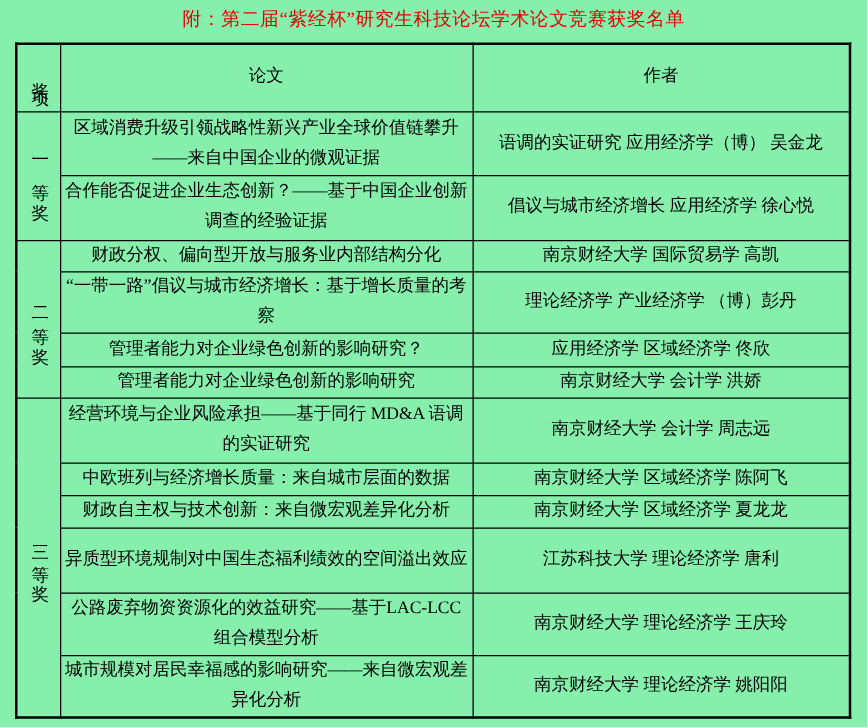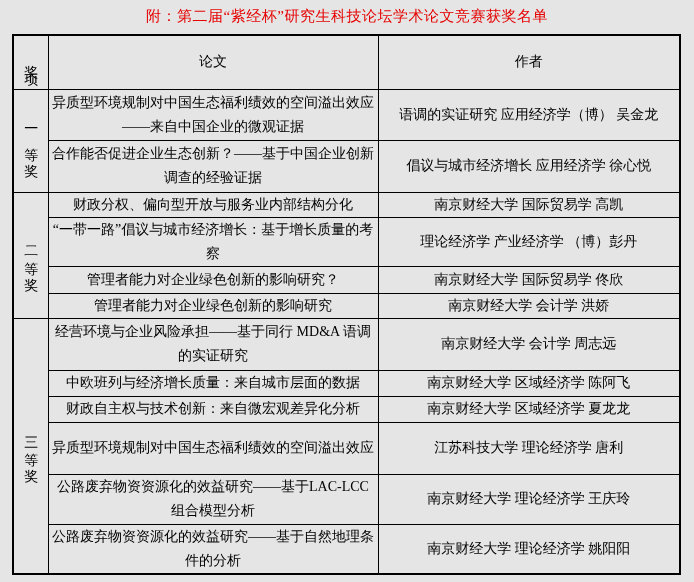--- a/index.html
+++ b/index.html
@@ -4,21 +4,21 @@
 <style>
   html, body {
     margin: 0;
     padding: 0;
     background: #ffffff;
   }
   .page {
     position: relative;
     width: 694px;
     height: 582px;
-    background: #e5e5e5;
+    background: #86efac;
     color: #000000;
     font-family: "Liberation Serif", "DejaVu Serif", serif;
     overflow: hidden;
   }
   .title {
     padding-top: 7px;
     text-align: center;
     font-size: 15px;
     font-weight: normal;
     letter-spacing: 0.5px;
@@ -73,40 +73,40 @@
 
     <tbody>
         <tr style="height:54px;">
       <th><span class="vert vs">奖项</span></th>
       <th>论文</th>
       <th>作者</th>
     </tr>
 
     <tr style="height:51px;">
       <td rowspan="2"><span class="vert">一等奖</span></td>
-      <td>异质型环境规制对中国生态福利绩效的空间溢出效应——来自中国企业的微观证据</td>
+      <td>区域消费升级引领战略性新兴产业全球价值链攀升——来自中国企业的微观证据</td>
       <td>语调的实证研究 应用经济学（博） 吴金龙</td>
     </tr>
     <tr style="height:52px;">
       <td>合作能否促进企业生态创新？——基于中国企业创新调查的经验证据</td>
       <td>倡议与城市经济增长 应用经济学 徐心悦</td>
     </tr>
 
     <tr style="height:25px;">
       <td rowspan="4"><span class="vert">二等奖</span></td>
       <td>财政分权、偏向型开放与服务业内部结构分化</td>
       <td>南京财经大学 国际贸易学 高凯</td>
     </tr>
     <tr style="height:48px;">
       <td>“一带一路”倡议与城市经济增长：基于增长质量的考察</td>
       <td>理论经济学 产业经济学 （博）彭丹</td>
     </tr>
     <tr style="height:27px;">
       <td>管理者能力对企业绿色创新的影响研究？</td>
-      <td>南京财经大学 国际贸易学 佟欣</td>
+      <td>应用经济学 区域经济学 佟欣</td>
     </tr>
     <tr style="height:25px;">
       <td>管理者能力对企业绿色创新的影响研究</td>
       <td>南京财经大学 会计学 洪娇</td>
     </tr>
 
     <tr style="height:52px;">
       <td rowspan="6"><span class="vert">三等奖</span></td>
       <td>经营环境与企业风险承担——基于同行 MD&amp;A 语调的实证研究</td>
       <td>南京财经大学 会计学 周志远</td>
@@ -121,18 +121,18 @@
     </tr>
     <tr style="height:52px;margin-left:37px;">
       <td>异质型环境规制对中国生态福利绩效的空间溢出效应</td>
       <td>江苏科技大学 理论经济学 唐利</td>
     </tr>
     <tr style="height:50px;">
       <td>公路废弃物资资源化的效益研究——基于LAC-LCC组合模型分析</td>
       <td>南京财经大学 理论经济学 王庆玲</td>
     </tr>
     <tr style="height:48px;">
-      <td>公路废弃物资资源化的效益研究——基于自然地理条件的分析</td>
+      <td>城市规模对居民幸福感的影响研究——来自微宏观差异化分析</td>
       <td>南京财经大学 理论经济学 姚阳阳</td>
     </tr>
   </tbody>
     </table>
 </div>
 
 </body></html>

